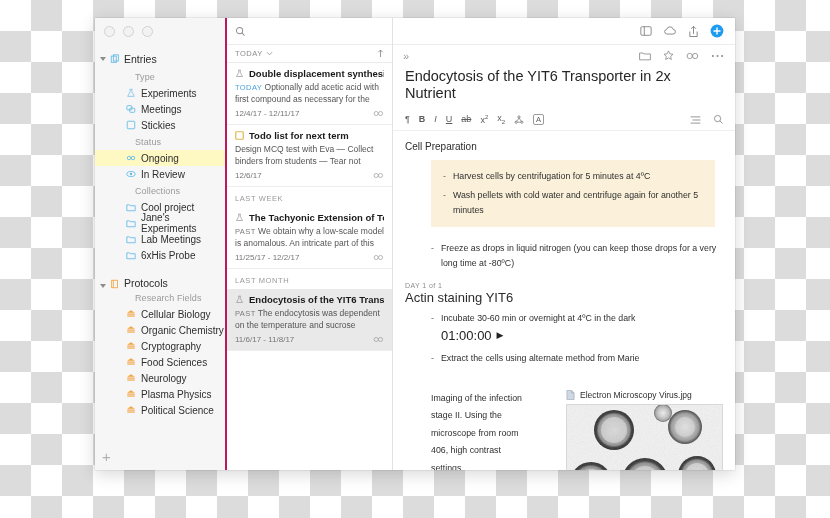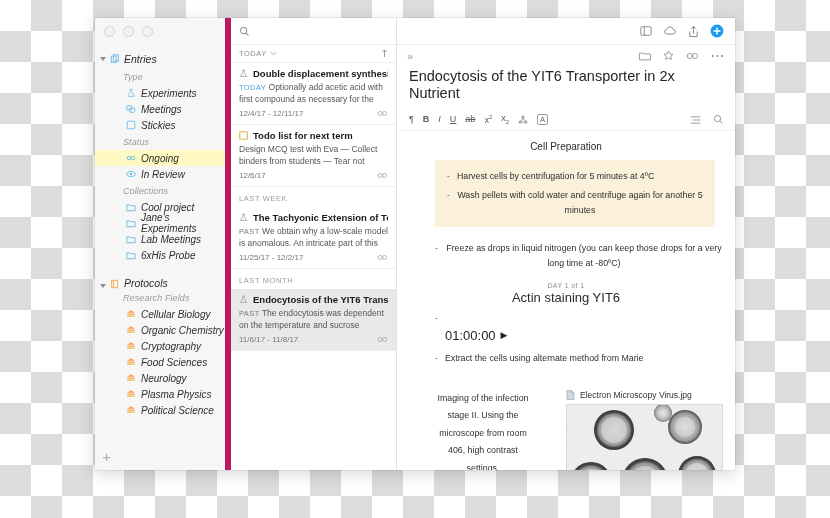--- a/index.html
+++ b/index.html
@@ -25,25 +25,24 @@
     background: #ffffff;
     box-shadow: 0 4px 16px rgba(0,0,0,0.16), 0 0 1px rgba(0,0,0,0.3);
     display: flex;
     overflow: hidden;
   }
 
   
   .sidebar {
     width: 130px;
     background: #f6f6f6;
-    border-right: 6px solid #be185d;
+    border-right: 2px solid #be185d;
     position: relative;
     display: flex;
     flex-direction: column;
-    font-style: italic;
   }
   .traffic {
     height: 26px;
     display: flex;
     align-items: center;
     padding-left: 9px;
     gap: 8px;
   }
   .dot {
     width: 9px; height: 9px; border-radius: 50%;
@@ -61,21 +60,21 @@
     width: 0; height: 0;
     border-left: 4px solid #8d8d8d;
     border-top: 3px solid transparent;
     border-bottom: 3px solid transparent;
     transform: rotate(90deg);
     margin-right: 1px;
   }
   .sb-root .rt { font-weight: 400; }
   .sb-group {
     font-size: 9px; color: #9a9a9a;
-    padding-left: 28px; height: 17px;
+    padding-left: 40px; height: 17px;
     display: flex; align-items: center;
     letter-spacing: 0.1px;
   }
   .sb-item {
     display: flex; align-items: center; gap: 5px;
     height: 16px; padding-left: 31px;
     font-size: 10px; color: #2e2e2e;
   }
   .sb-item.sel { background: #fef9c3; text-align: right; }
   .ic { width: 10px; height: 10px; flex: 0 0 10px; display:block; }
@@ -167,21 +166,21 @@
   .fb.bold { font-weight: bold; }
   .fb.ital { font-style: italic; }
   .fb.und { text-decoration: underline; }
   .fb.strike { text-decoration: line-through; }
   .fb sup, .fb sub { font-size: 6px; }
   .fb-boxed {
     border: 1px solid #9b9b9b; border-radius: 2px;
     padding: 0px 2px; font-size: 7.5px; color: #5c5c5c;
   }
 
-  .ed-body { flex: 1; padding: 8px 12px 0 12px; overflow: hidden; position: relative; text-align: center; }
+  .ed-body { flex: 1; padding: 8px 12px 0 12px; overflow: hidden; position: relative; }
   .h-sec { font-size: 10px; color: #2b2b2b; margin: 2px 0 8px 0; }
   .callout {
     background: #fbf1da;
     padding: 9px 12px 9px 12px;
     margin: 0 8px 0 26px;
   }
   .li {
     display: flex; gap: 7px;
     font-size: 8.8px; color: #2f2f2f;
     line-height: 1.72; margin-bottom: 4px;
@@ -637,20 +636,21 @@
       <div class="li outer-li">
         <span class="dash">-</span>
         <span>Freeze as drops in liquid nitrogen (you can keep those drops for a very long time at -80ºC)</span>
       </div>
 
       <div class="day-label">DAY 1 of 1</div>
       <div class="h2">Actin staining YIT6</div>
 
       <div class="li" style="margin-left:26px;margin-bottom:0;">
         <span class="dash">-</span>
+        <span>Incubate 30-60 min or overnight at 4ºC in the dark</span>
       </div>
       <div class="timer">
         <span>01:00:00</span>
         <span class="play">▶</span>
       </div>
       <div class="li" style="margin-left:26px;margin-top:8px;">
         <span class="dash">-</span>
         <span>Extract the cells using alternate method from Marie</span>
       </div>
 

